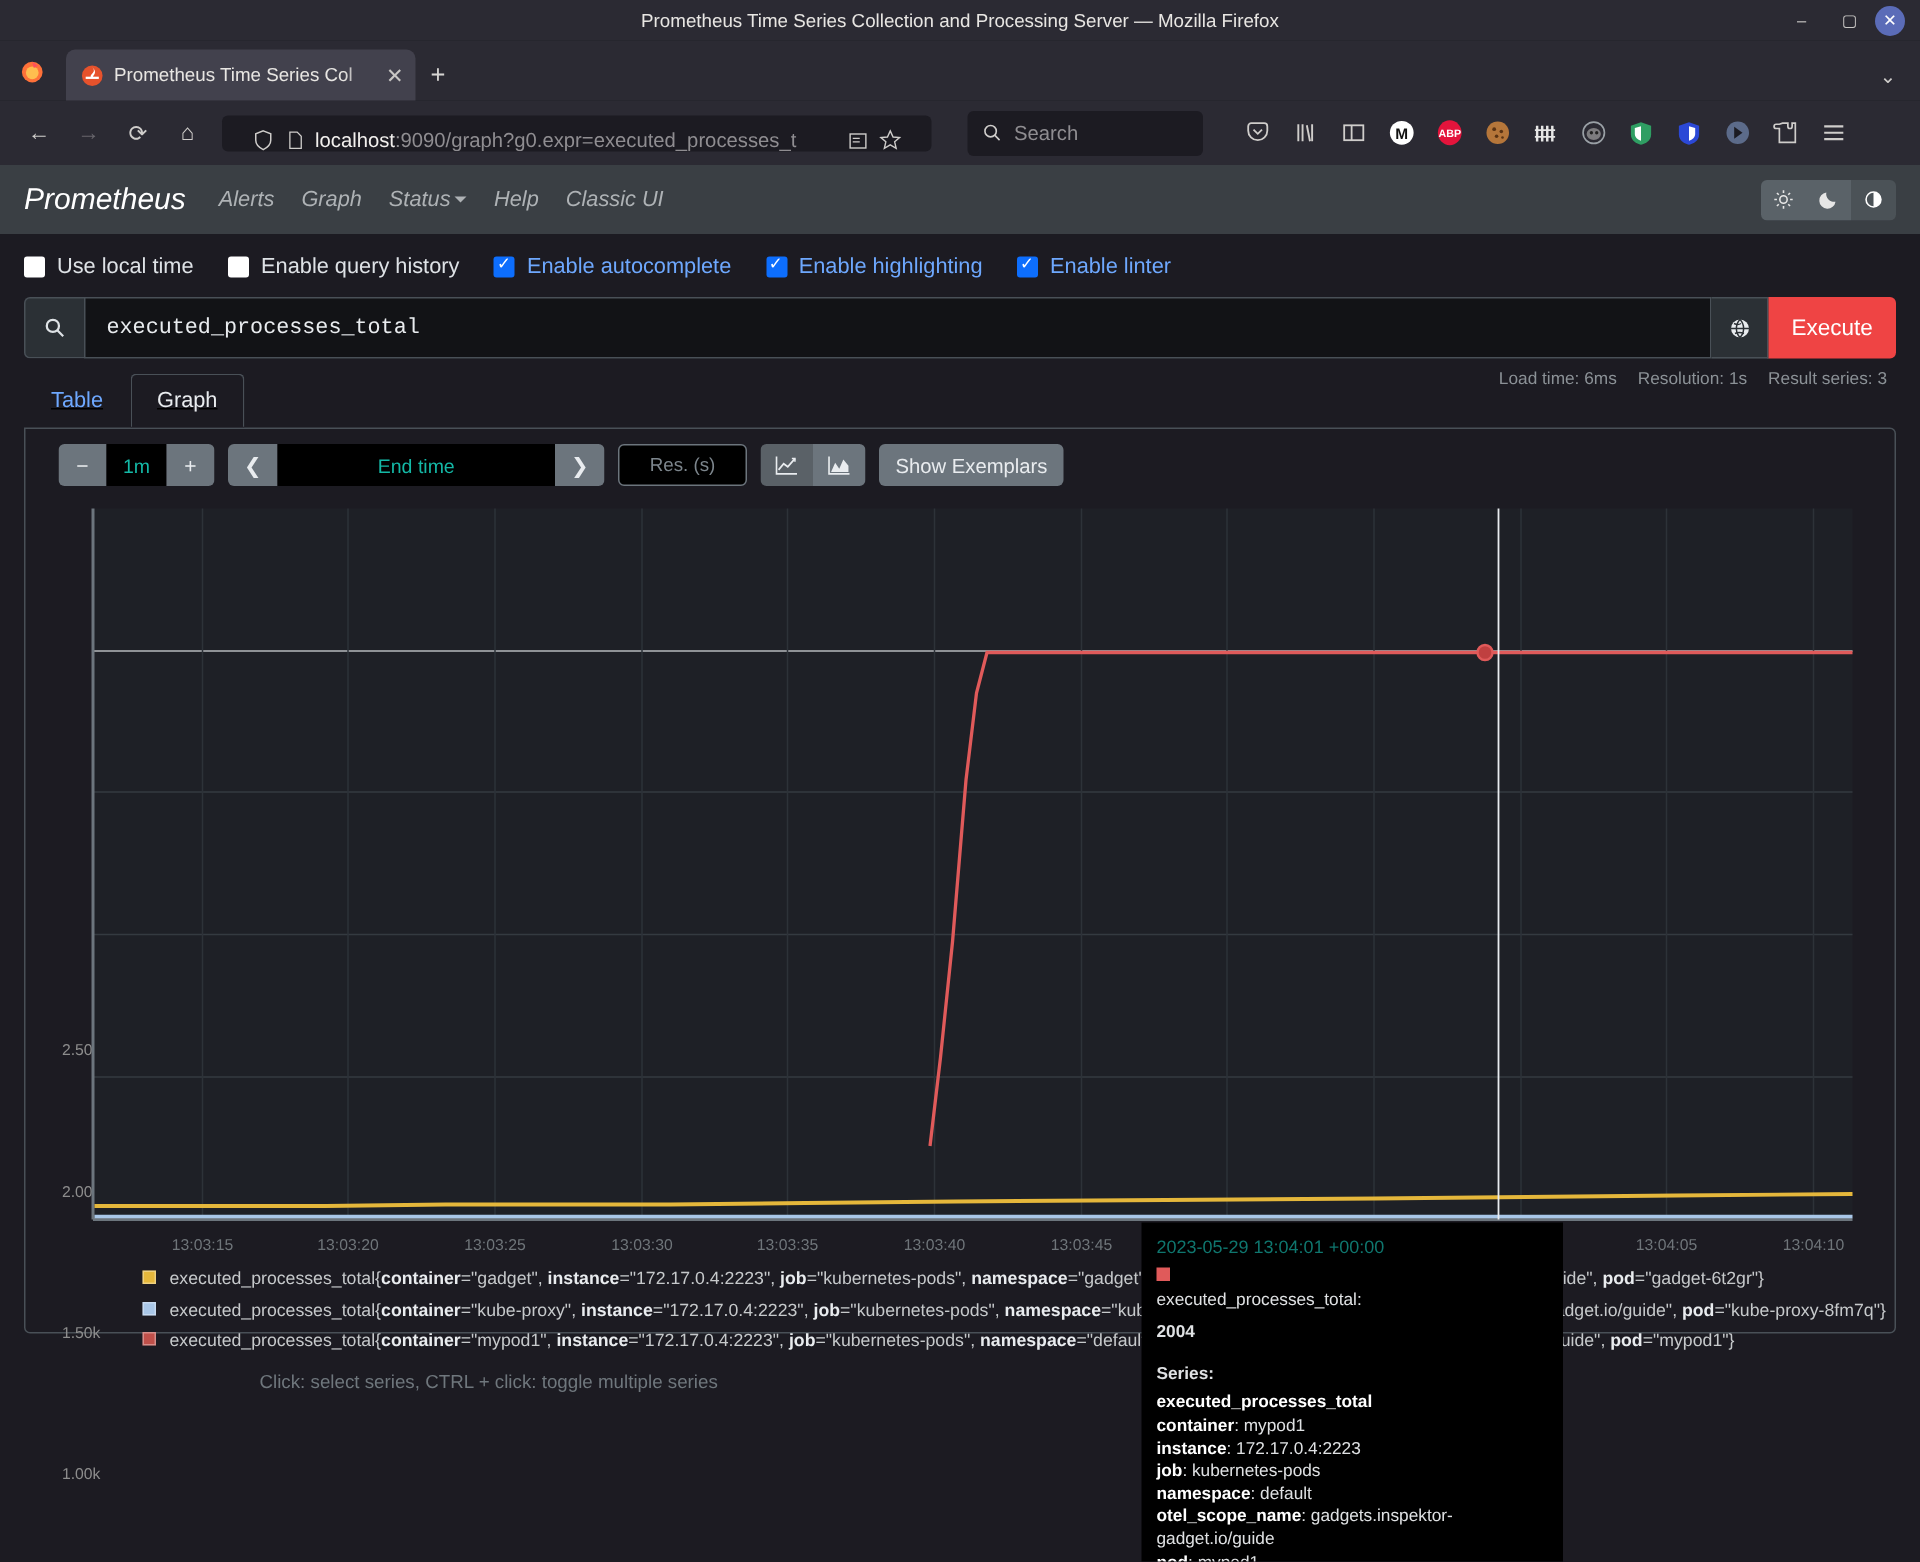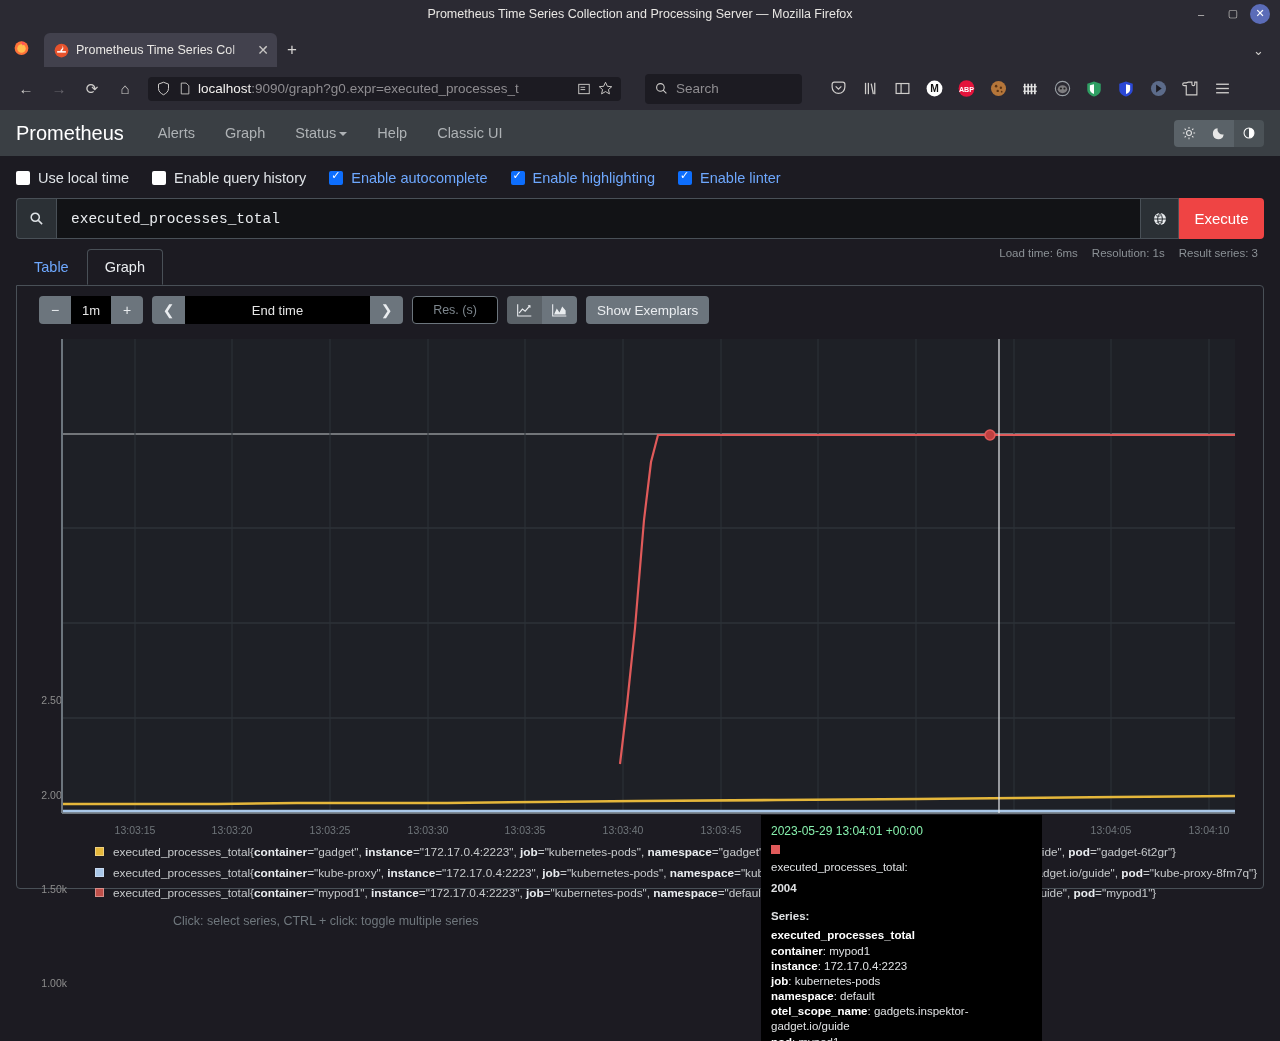--- a/index.html
+++ b/index.html
@@ -37,39 +37,39 @@
   .newtab { width: 30px; height: 34px; display: flex; align-items: center; justify-content: center;
             color: #d6d4d2; font-size: 17px; }
   .tabstrip-chevron { position: absolute; right: 16px; bottom: 9px; color: #cfcdcb; font-size: 13px; }
 
   .navbar { height: 43px; background: #2b2a33; display: flex; align-items: center; padding: 0 10px; gap: 1px; }
   .nav-icon { width: 32px; height: 30px; display: flex; align-items: center; justify-content: center;
               color: #cfcdcb; font-size: 15px; }
   .nav-icon.dim { color: #68666d; }
   .urlbar {
     flex: 0 0 473px; height: 24px; background: #1c1b22; border-radius: 4px;
-    display: flex; align-items: center; padding: 0 8px; gap: 7px; margin-left: 6px;
+    display: flex; align-items: flex-end; padding: 0 20px; gap: 7px; margin-left: 6px;
   }
   .url-text { flex: 1; font-size: 13.5px; color: #8f8d91; white-space: nowrap; overflow: hidden;
               -webkit-mask-image: linear-gradient(to right, #000 93%, transparent 100%);
               mask-image: linear-gradient(to right, #000 93%, transparent 100%); }
   .url-text b { color: #f2f0ee; font-weight: normal; }
   .searchbar {
     flex: 0 0 157px; height: 30px; background: #1c1b22; border-radius: 4px;
     display: flex; align-items: center; gap: 8px; padding: 12px 10px; margin-left: 23px;
   }
   .search-ph { font-size: 13.5px; color: #8f8d91; }
   .ext-icons { display: flex; align-items: center; gap: 2px; margin-left: 20px; }
   .ext { width: 30px; height: 30px; display: flex; align-items: center; justify-content: center; }
 
   
   .page { background: #1c1b22; height: 906px; }
   .promnav {
     height: 46px; background: #3a3f44; display: flex; align-items: center;
-    padding: 0 16px; gap: 12px;
+    padding: 0 16px; gap: 0; font-style: italic;
   }
   .brand { font-size: 20px; color: #fff; font-weight: 300; margin-right: 22px; }
   .promnav a { font-size: 14.5px; color: #aeb2b5; text-decoration: none; margin-right: 18px; }
   .caret { display: inline-block; border-left: 4px solid transparent; border-right: 4px solid transparent;
            border-top: 4px solid #aeb2b5; margin-left: 3px; vertical-align: middle; }
   .theme-group { margin-left: auto; display: flex; border-radius: 4px; overflow: hidden; }
   .theme-btn { width: 30px; height: 27px; background: #5a6268; display: flex; align-items: center;
                justify-content: center; color: #e6e6e6; font-size: 13px; }
   .theme-btn.active { background: #4b5257; }
 
@@ -88,50 +88,50 @@
              display: flex; align-items: center; padding-left: 14px;
              font-family: "Liberation Mono", monospace; font-size: 14.5px; color: #e9ecef; }
   .q-globe { width: 38px; height: 41px; background: #2b3035; border: 1px solid #495057; border-left: none;
              display: flex; align-items: center; justify-content: center; }
   .q-exec { width: 85px; height: 41px; background: #ef4444; border-radius: 0 4px 4px 0;
             display: flex; align-items: center; justify-content: center; color: #fff; font-size: 15px; }
 
   .meta { display: flex; justify-content: flex-end; gap: 14px; padding: 8px 22px 0 10px;
           font-size: 11.5px; color: #8b9196; }
 
-  .tabs { display: flex; padding: 0 16px; margin-top: -10px; position: relative; z-index: 2; }
+  .tabs { display: flex; padding: 0 16px; margin-top: -10px; position: relative; z-index: 2; text-decoration: underline; }
   .ptab { padding: 9px 17px; font-size: 14.5px; color: #6ea8fe; border: 1px solid transparent; border-radius: 4px 4px 0 0; }
   .ptab.active { color: #e9ecef; background: #1c1b22; border-color: #495057; border-bottom-color: #1c1b22; }
 
   .panel { margin: 0 16px; border: 1px solid #495057; border-radius: 0 4px 4px 4px; height: 604px; padding: 10px 0 0 0; }
 
   .gtoolbar { display: flex; align-items: center; gap: 9px; padding: 0 12px 0 22px; }
   .grp { display: flex; border-radius: 4px; overflow: hidden; }
   .btn-g { background: #6c757d; color: #e9ecef; display: flex; align-items: center; justify-content: center;
            height: 28px; font-size: 14px; }
-  .btn-dark { background: #000; color: #e5e5e5; display: flex; align-items: center; justify-content: center; height: 28px; font-size: 13px; }
+  .btn-dark { background: #000; color: #14b8a6; display: flex; align-items: center; justify-content: center; height: 28px; font-size: 13px; }
   .range-val { width: 40px; }
   .endtime { width: 185px; }
   .res { width: 86px; height: 28px; background: #000; border: 1px solid #6c757d; border-radius: 4px;
          display: flex; align-items: center; justify-content: center; color: #7d868d; font-size: 12.5px; }
   .chartbtn { width: 35px; height: 28px; display: flex; align-items: center; justify-content: center; }
   .exemplars { height: 28px; background: #6c757d; color: #e9ecef; border-radius: 4px;
                display: flex; align-items: center; padding: 0 11px; font-size: 13.5px; }
 
   
   .chartwrap { position: relative; height: 500px; margin-top: 10px; }
   .chart-svg { position: absolute; left: 0; top: 0; }
   .ylab { position: absolute; font-size: 10.5px; color: #8d8d8d; text-align: right; width: 50px; }
   .xlab { position: absolute; font-size: 10.5px; color: #6f757a; top: 490px; text-align: center; width: 60px; }
 
   .tooltip {
     position: absolute; left: 744px; top: 481px; width: 281px; background: #000;
     padding: 9px 10px 10px 10px; font-size: 11.5px; color: #dfe1e3; line-height: 1.32;
   }
-  .tt-time { font-size: 12px; color: #86efac; margin-bottom: 5px; }
+  .tt-time { font-size: 12px; color: #0f766e; margin-bottom: 5px; }
   .tt-val { display: flex; gap: 6px; font-size: 11.5px; flex-direction: column; }
   .tt-swatch { width: 9px; height: 9px; background: #e05a5a; display: inline-block; }
   .tt-head { font-weight: bold; margin-top: 13px; margin-bottom: 4px; font-size: 11.5px; }
   .tt-line b { color: #fff; }
 
   .legend { padding: 8px 0 0 78px; }
   .leg-row { display: flex; gap: 9px; font-size: 11.8px; color: #c6c9cb; line-height: 1.75; }
   .leg-sw { width: 9px; height: 9px; margin-top: 5px; flex: 0 0 9px; border: 1px solid rgba(255,255,255,.35); }
   .leg-txt b { color: #e9ecef; }
   .leg-hint { padding: 10px 0 0 78px; font-size: 12.5px; color: #6f777d; }

